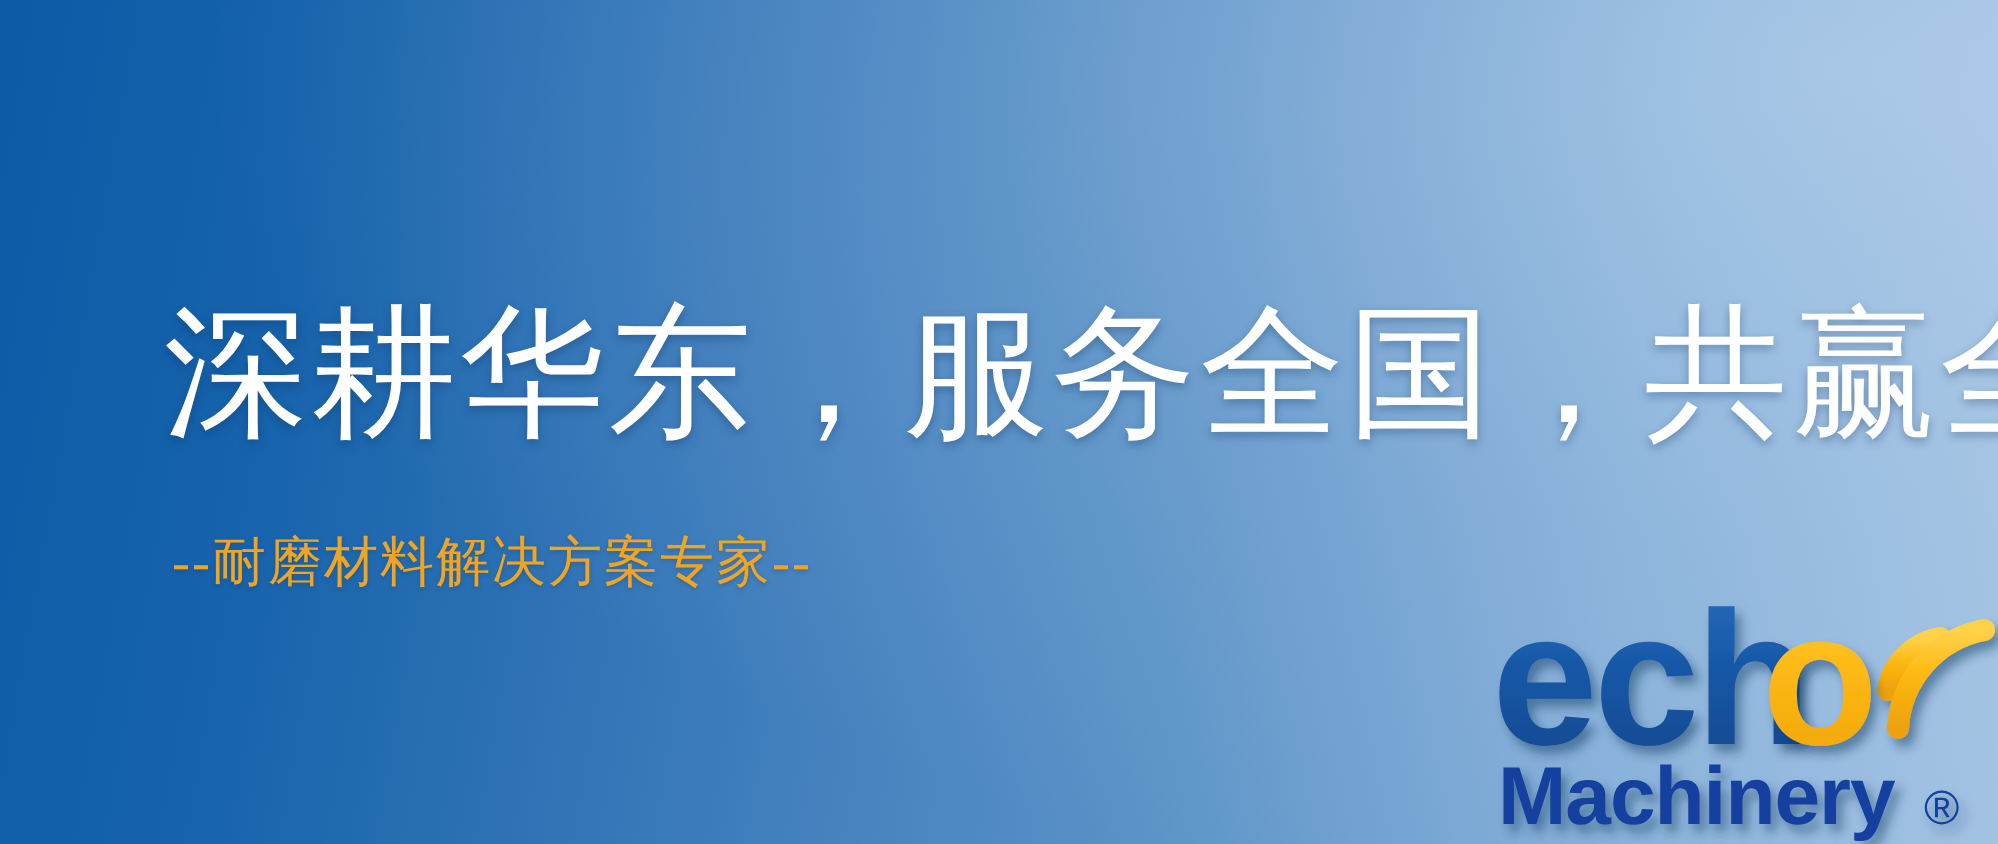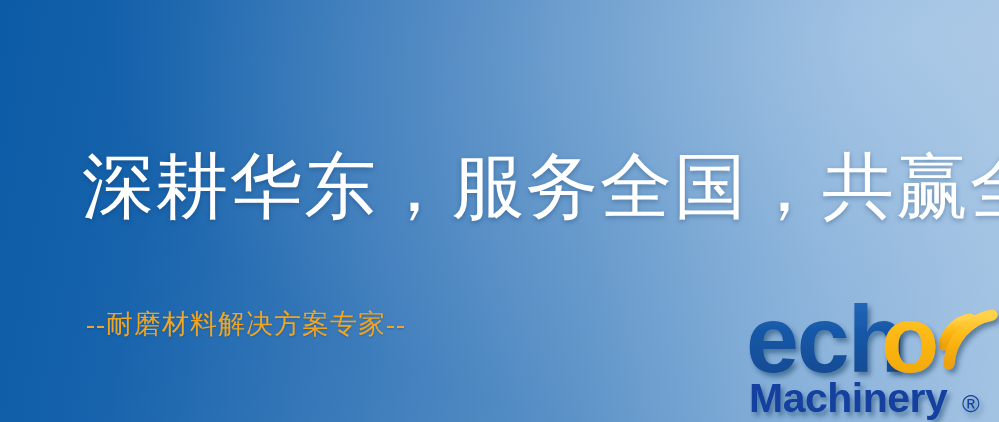--- a/index.html
+++ b/index.html
@@ -44,21 +44,20 @@
     position: absolute;
     left: 86px;
     top: 268px;
     font-family: "Liberation Serif", "DejaVu Serif", serif;
     font-size: 27px;
     line-height: 1;
     color: #efa521;
     letter-spacing: 1px;
     white-space: nowrap;
     text-shadow: 0 1px 2px rgba(20,60,110,0.30);
-    margin-top: 43px;
   }
 
   
   #logo {
     position: absolute;
     left: 748px;
     top: 288px;
     width: 251px;
     height: 134px;
   }

